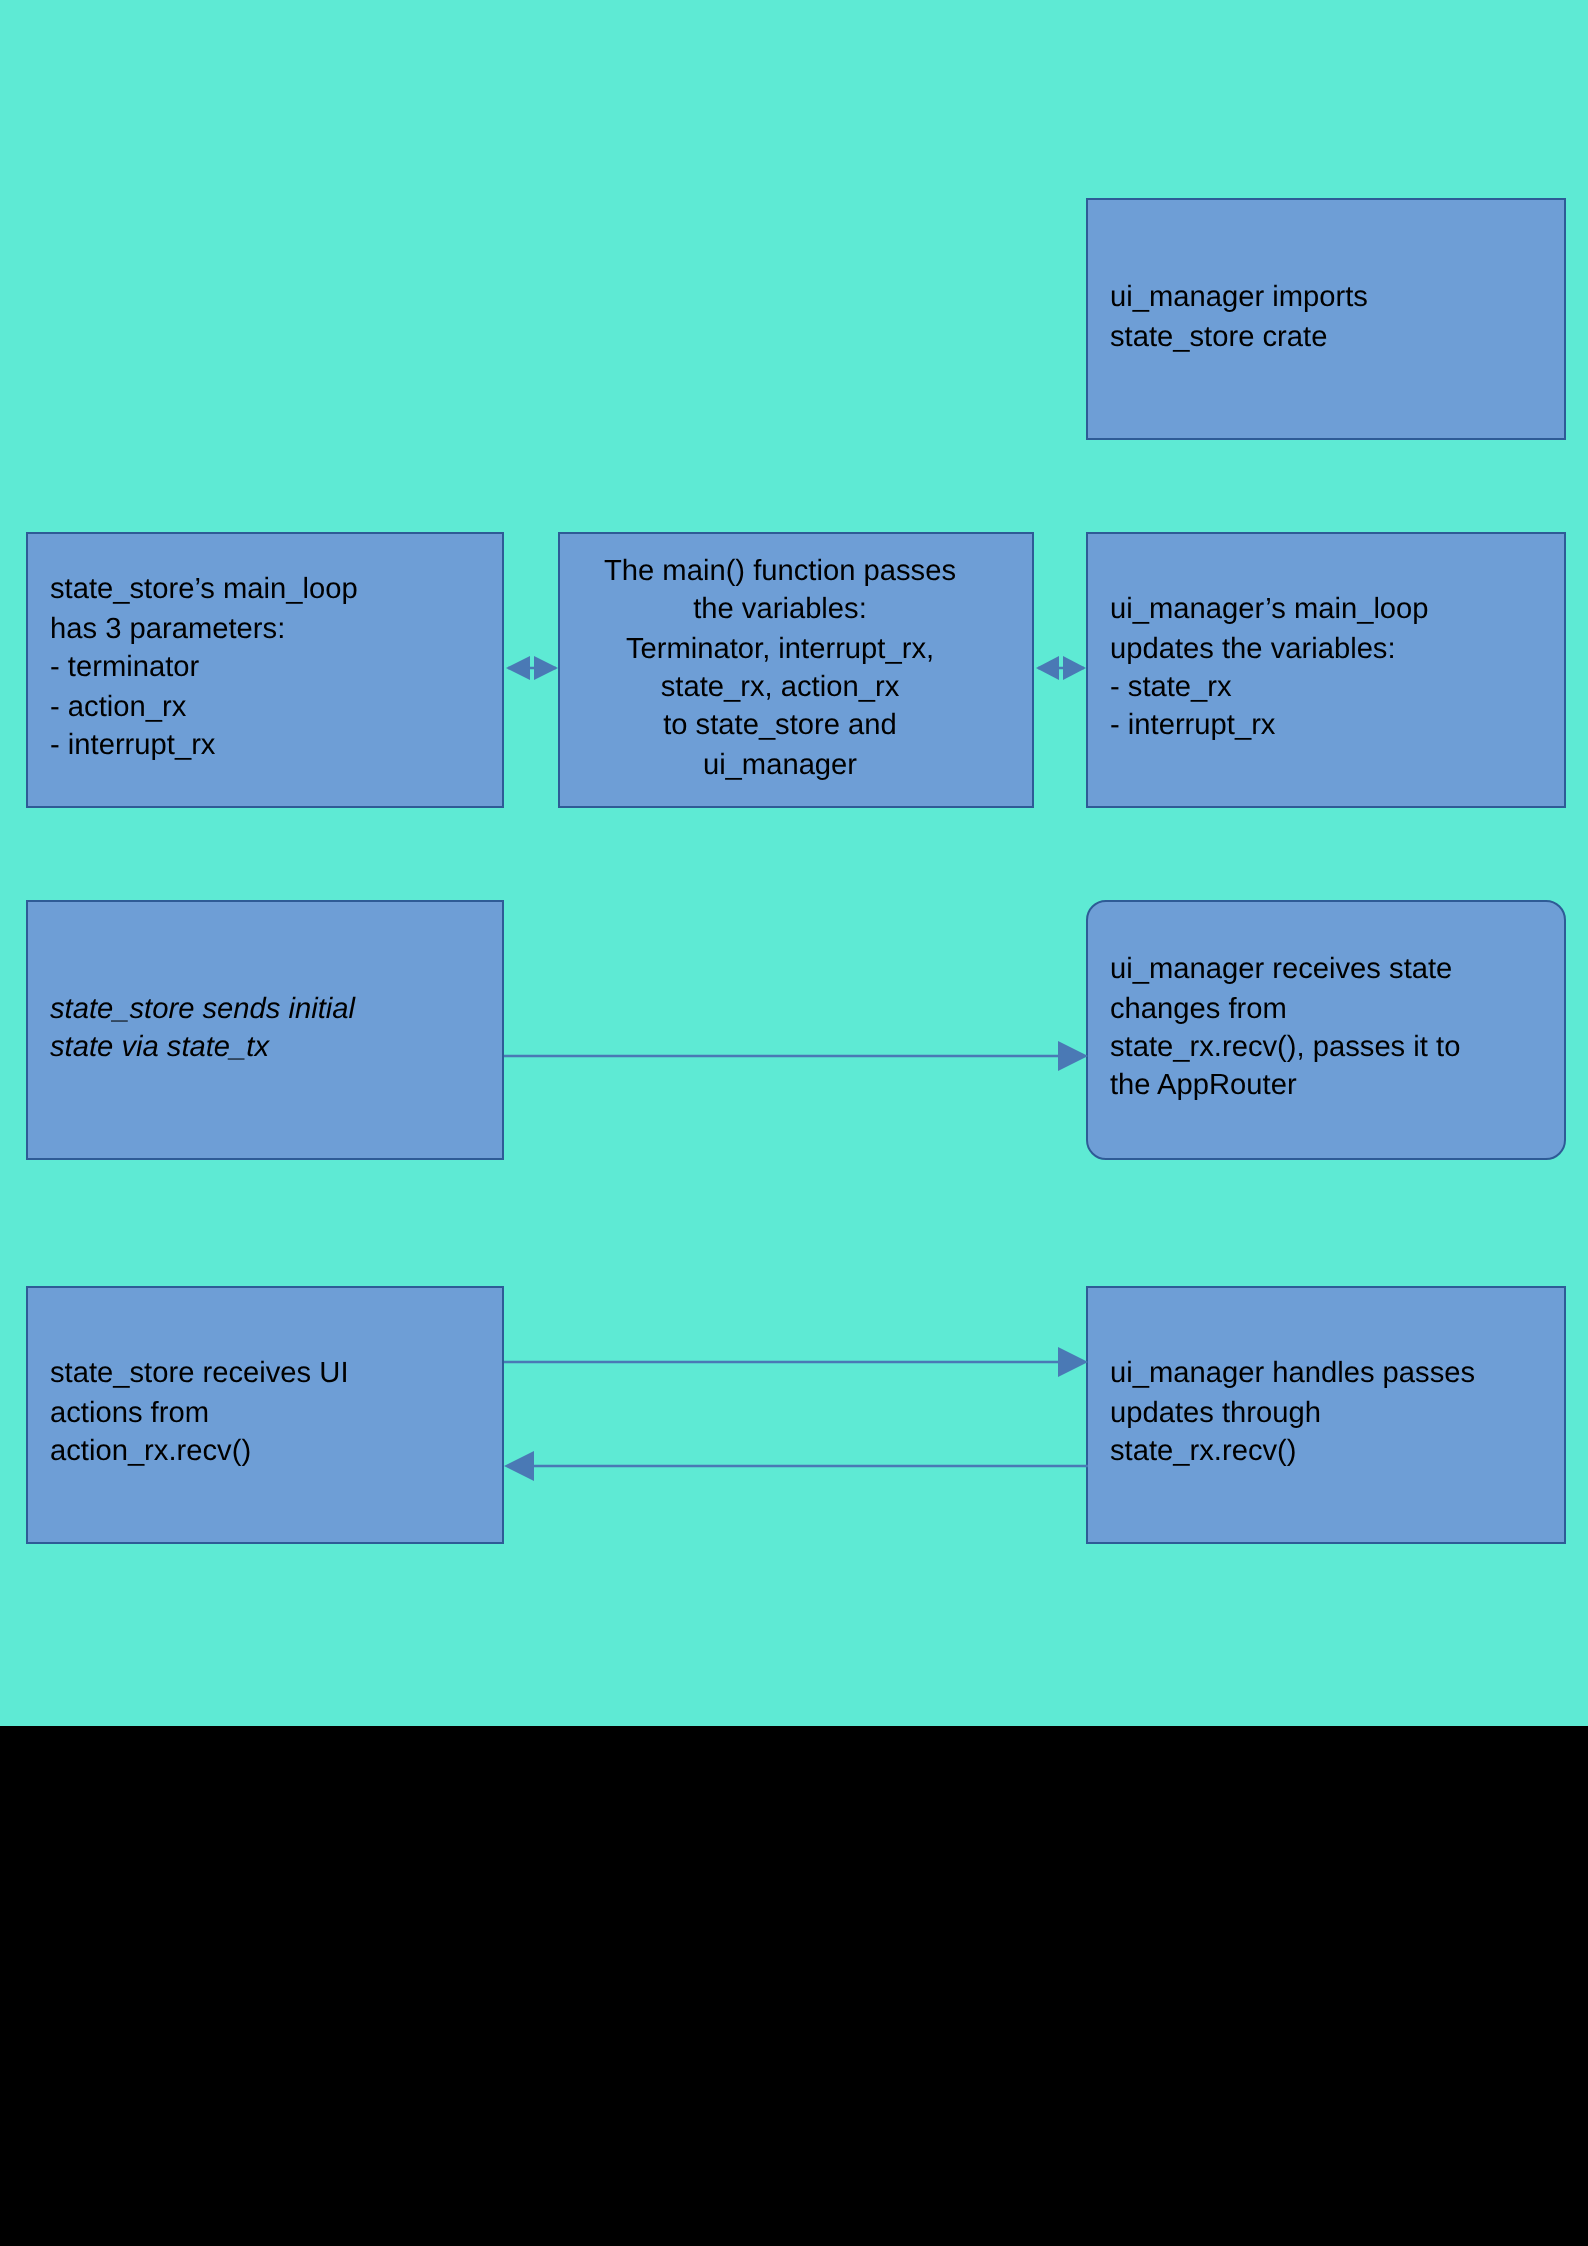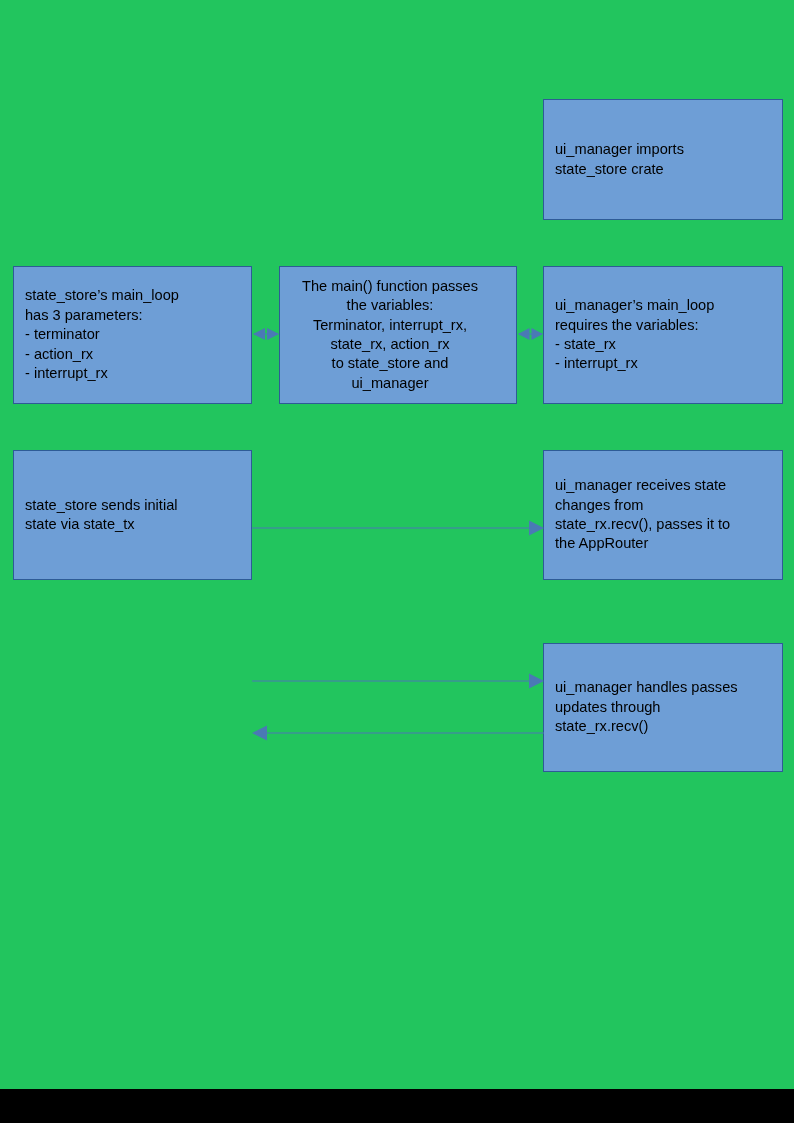--- a/index.html
+++ b/index.html
@@ -11,22 +11,22 @@
     width: 794px;
     height: 1123px;
     position: relative;
     overflow: hidden;
     font-family: "Liberation Sans", sans-serif;
   }
   #canvas {
     position: absolute;
     left: 0; top: 0;
     width: 794px;
-    height: 1089px;
-    background: #22c55e;
+    height: 863px;
+    background: #5eead4;
   }
   .node {
     position: absolute;
     box-sizing: border-box;
     background: #6e9ed6;
     border: 1px solid #2e5b96;
     color: #000000;
     font-size: 14.6px;
     line-height: 19.4px;
     display: flex;
@@ -50,22 +50,22 @@
     padding-left: 8px;
     padding-right: 24px;
     text-align: center;
   }
 
   
   #node-ui-imports      { left: 543px; top: 99px;  width: 240px; height: 121px; }
   #node-statestore-loop { left: 13px;  top: 266px; width: 239px; height: 138px; align-items: center; }
   #node-main-passes     { left: 279px; top: 266px; width: 238px; height: 138px; }
   #node-uimanager-loop  { left: 543px; top: 266px; width: 240px; height: 138px; }
-  #node-statestore-send { left: 13px;  top: 450px; width: 239px; height: 130px; }
-  #node-uimanager-recv  { left: 543px; top: 450px; width: 240px; height: 130px; }
+  #node-statestore-send { left: 13px;  top: 450px; width: 239px; height: 130px; font-style: italic; }
+  #node-uimanager-recv  { left: 543px; top: 450px; width: 240px; height: 130px; border-radius: 10px; }
   #node-statestore-act  { left: 13px;  top: 643px; width: 239px; height: 129px; }
   #node-uimanager-upd   { left: 543px; top: 643px; width: 240px; height: 129px; }
 
   
   .connector {
     position: absolute;
     overflow: visible;
   }
   #conn-left-bidir   { left: 252px; top: 320px; width: 28px;  height: 28px; }
   #conn-right-bidir  { left: 517px; top: 320px; width: 27px;  height: 28px; }
@@ -95,37 +95,42 @@
     <span class="node-text">The main() function passes
 the variables:
 Terminator, interrupt_rx,
 state_rx, action_rx
 to state_store and
 ui_manager</span>
   </div>
 
   <div class="node align-left" id="node-uimanager-loop">
     <span class="node-text">ui_manager’s main_loop
-requires the variables:
+updates the variables:
 - state_rx
 - interrupt_rx</span>
   </div>
 
   <div class="node align-left" id="node-statestore-send">
     <span class="node-text">state_store sends initial
 state via state_tx</span>
   </div>
 
   <div class="node align-left" id="node-uimanager-recv">
     <span class="node-text">ui_manager receives state
 changes from
 state_rx.recv(), passes it to
 the AppRouter</span>
   </div>
 
+  <div class="node align-left" id="node-statestore-act">
+    <span class="node-text">state_store receives UI
+actions from
+action_rx.recv()</span>
+  </div>
 
   <div class="node align-left" id="node-uimanager-upd">
     <span class="node-text">ui_manager handles passes
 updates through
 state_rx.recv()</span>
   </div>
 
   <svg class="connector" id="conn-left-bidir" viewBox="0 0 28 28">
     <line x1="2" y1="14" x2="26" y2="14" stroke="#4a79b5" stroke-width="1.2"></line>
     <polygon points="1,14 13,8 13,20" fill="#4a79b5"></polygon>

